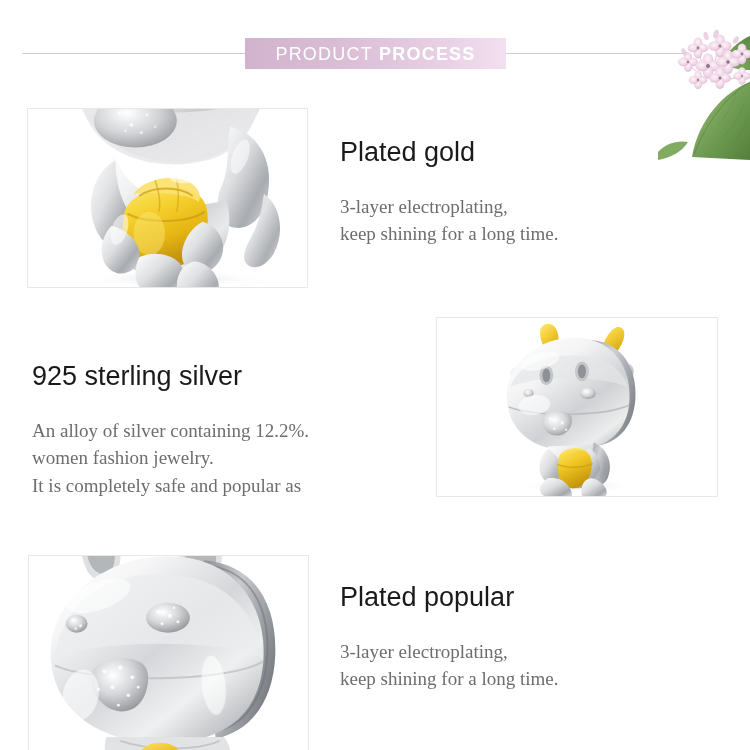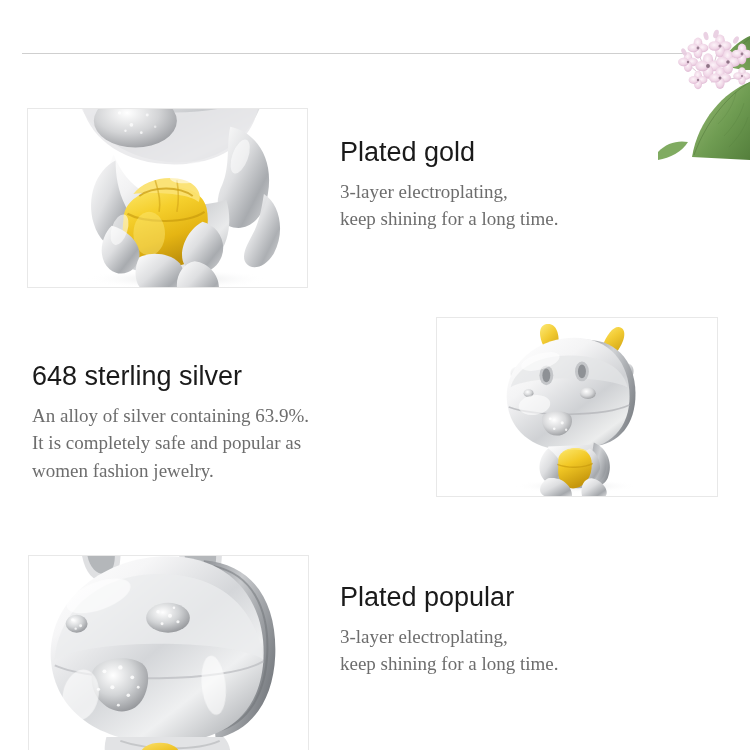--- a/index.html
+++ b/index.html
@@ -87,31 +87,34 @@
     color: #1a1a1a;
     line-height: 1.22;
     white-space: nowrap;
   }
   .tb-body {
     font-family: "Liberation Serif", "DejaVu Serif", serif;
     font-size: 19px;
     font-weight: 400;
     color: #6d6d6d;
     line-height: 1.45;
-    margin-top: 9px;
+    margin-top: 24px;
   }
   .tb-body .line { display: block; white-space: nowrap; }
 </style>
 </head>
 <body>
 
 <div id="page">
 
   <div class="header-rule"></div>
 
+  <div class="banner">
+    <span class="banner-text"><span class="banner-light">PRODUCT</span><span>&nbsp;</span><span class="banner-bold">PROCESS</span></span>
+  </div>
 
   <div class="floral">
     <svg viewBox="0 0 92 160" xmlns="http://www.w3.org/2000/svg" aria-hidden="true">
       <defs>
         <linearGradient id="leafA" x1="0" y1="0" x2="1" y2="1">
           <stop offset="0%" stop-color="#9dbd79"></stop>
           <stop offset="55%" stop-color="#6f9c52"></stop>
           <stop offset="100%" stop-color="#547f3c"></stop>
         </linearGradient>
         <linearGradient id="leafB" x1="0" y1="1" x2="1" y2="0">
@@ -307,25 +310,25 @@
 
   <div class="textblock tb-1">
     <div class="tb-title">Plated gold</div>
     <div class="tb-body">
       <span class="line">3-layer electroplating,</span>
       <span class="line">keep shining for a long time.</span>
     </div>
   </div>
 
   <div class="textblock tb-2">
-    <div class="tb-title">648 sterling silver</div>
+    <div class="tb-title">925 sterling silver</div>
     <div class="tb-body">
-      <span class="line">An alloy of silver containing 63.9%.</span>
+      <span class="line">An alloy of silver containing 12.2%.</span>
+      <span class="line">women fashion jewelry.</span>
       <span class="line">It is completely safe and popular as</span>
-      <span class="line">women fashion jewelry.</span>
     </div>
   </div>
 
   <div class="photo photo-2">
     <svg viewBox="0 0 282 180" xmlns="http://www.w3.org/2000/svg" aria-hidden="true">
       <defs>
         <linearGradient id="s2head" x1="0.1" y1="0" x2="0.9" y2="1">
           <stop offset="0%" stop-color="#ffffff"></stop>
           <stop offset="30%" stop-color="#f4f4f5"></stop>
           <stop offset="62%" stop-color="#cfd1d4"></stop>

